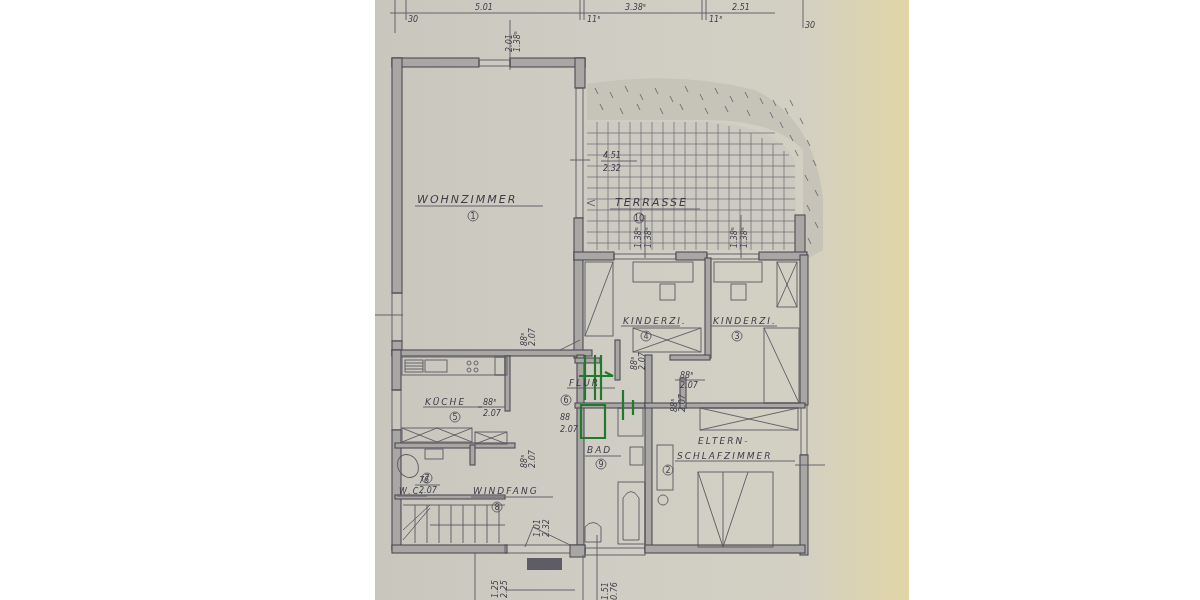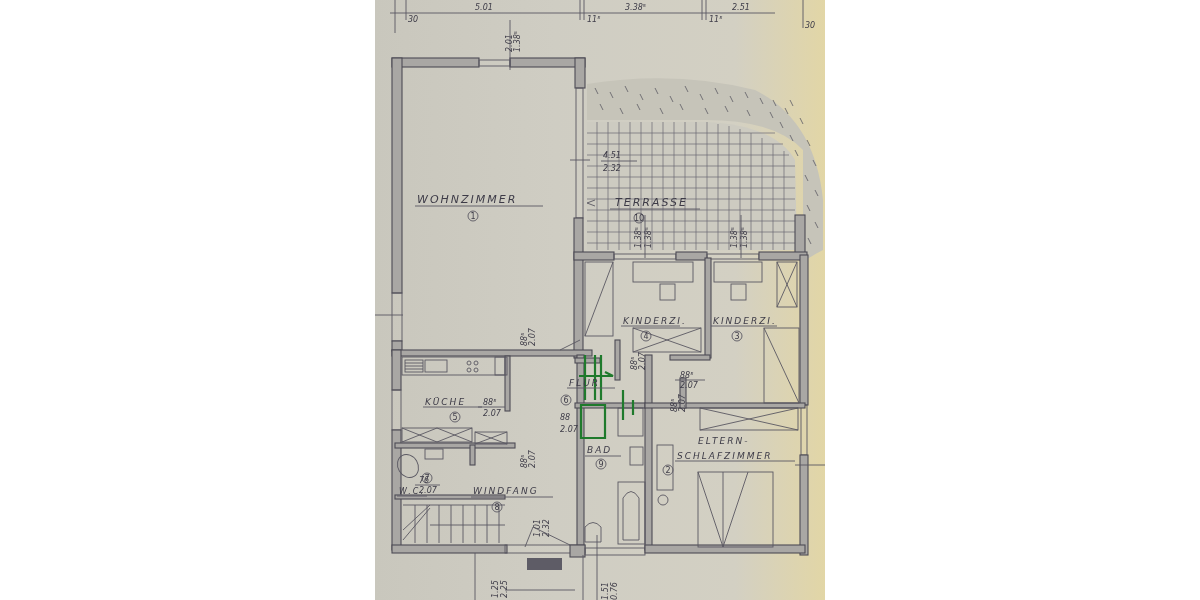--- a/index.html
+++ b/index.html
@@ -1,18 +1,18 @@
 <!DOCTYPE html>
 <html><head>
   <meta charset="utf-8">
   <style>
     html, body { margin: 0; padding: 0; background: #ffffff; }
     body { width: 1200px; height: 600px; position: relative; overflow: hidden; font-family: "Liberation Sans", sans-serif; }
     #sheet {
-      position: absolute; left: 375px; top: 0; width: 450px; height: 600px;
+      position: absolute; left: 375px; top: 0; width: 534px; height: 600px;
       background: linear-gradient(90deg, #c9c7bd 0%, #cfcdc3 40%, #d3d0c3 80%, #e2d6a6 100%);
       overflow: hidden;
     }
     #plan { position: absolute; left: 0; top: 0; width: 450px; height: 600px; }
     .wall { fill: #a9a7a4; stroke: #4d4b55; stroke-width: 1.1; }
     .thin { fill: none; stroke: #5a5862; stroke-width: 0.9; }
     .fix { fill: none; stroke: #5a5862; stroke-width: 0.9; }
     .grid { stroke: #6b6974; stroke-width: 0.7; }
     .lbl { font-family: "DejaVu Sans", sans-serif; font-style: italic; fill: #3d3b47; letter-spacing: 2px; }
     .dim { font-family: "DejaVu Sans", sans-serif; font-style: italic; fill: #3d3b47; font-size: 8px; }

